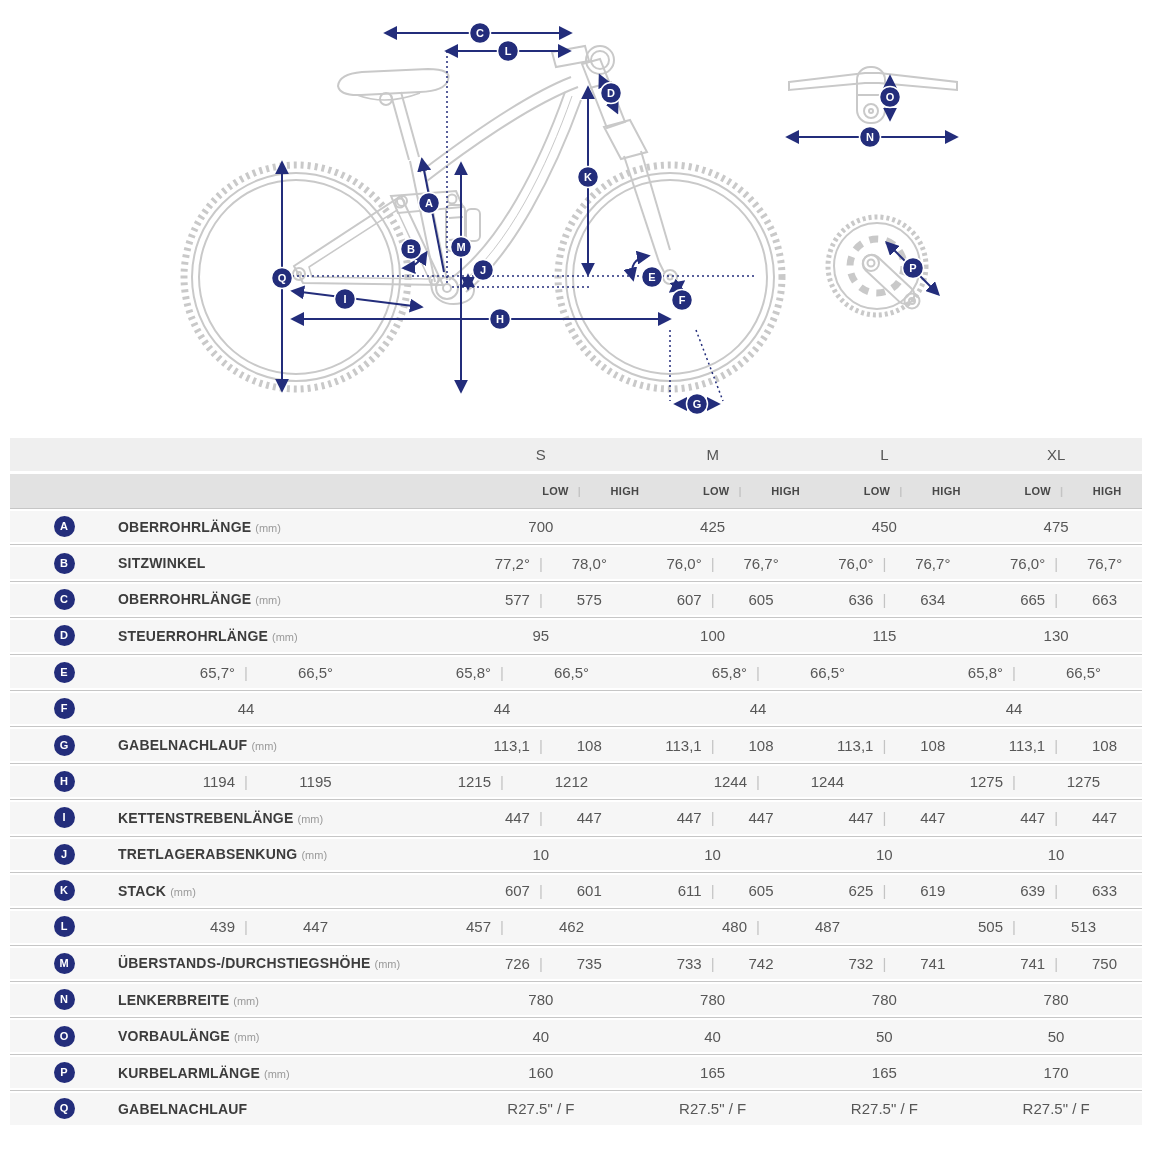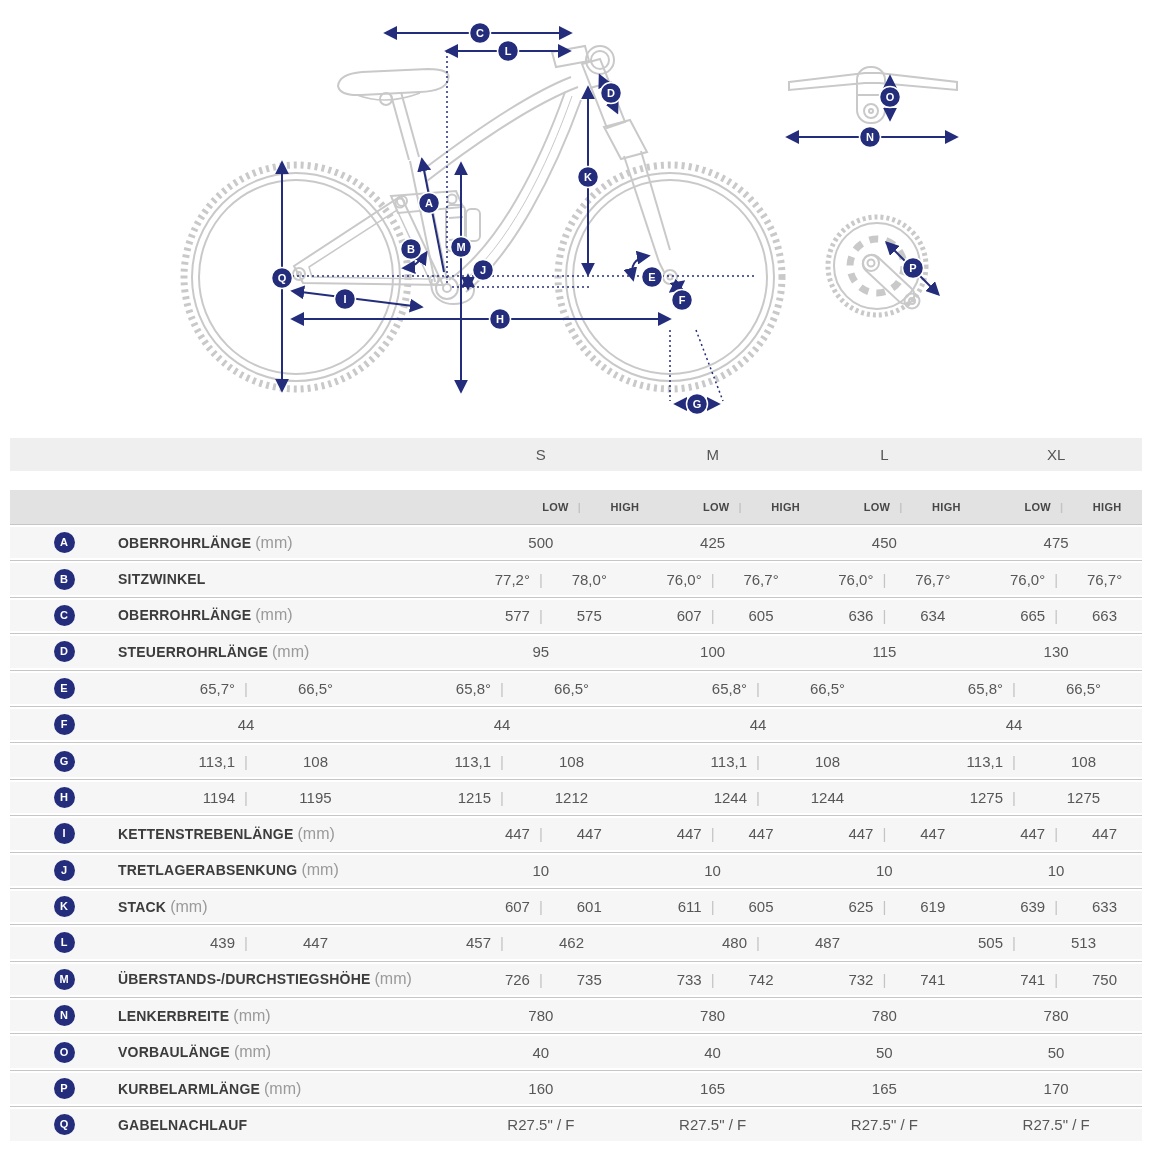--- a/index.html
+++ b/index.html
@@ -3,35 +3,35 @@
 <meta charset="utf-8">
 <style>
   html,body{margin:0;padding:0;background:#ffffff;font-family:"Liberation Sans",sans-serif;}
   .page{width:1152px;height:1152px;overflow:hidden;background:#fff;}
   .diagram{width:1152px;height:438px;position:relative;}
   .diagram svg{display:block;}
 
   .geo-table{margin:0 10px;width:1132px;}
   .trow,.thead1,.thead2{display:flex;align-items:center;box-sizing:border-box;}
   .thead1{height:33px;background:#efefef;}
-  .thead2{height:34px;background:#e2e2e2;margin-top:19px;padding-left:44px;}
+  .thead2{height:34px;background:#e2e2e2;margin-top:3px;padding-left:44px;}
   .trow{height:36.4px;background:#f6f6f6;border-top:1px solid #c6c6c6;
         box-shadow:inset 0 2px 0 #ffffff, inset 0 -2px 0 #ffffff;}
   .badge-cell{flex:0 0 108px;display:flex;justify-content:center;}
   .label-cell{flex:0 0 337px;white-space:nowrap;overflow:hidden;}
   .vcell{flex:1 1 0;display:flex;align-items:center;justify-content:center;
          font-size:15px;color:#575757;}
   .vcell .v1{flex:1;text-align:right;padding-right:9px;}
   .vcell .v2{flex:1;text-align:center;padding-left:9px;}
   .vcell .sep{color:#c4c4c4;}
   .vcell .single{text-align:center;}
   .size-h{font-size:15px;color:#565656;}
   .lh{font-size:11px;font-weight:bold;color:#474747;letter-spacing:.3px;}
   .row-label{font-size:14px;font-weight:bold;color:#3c3c3c;letter-spacing:.2px;}
-  .row-unit{font-size:16px;color:#9a9a9a;font-weight:normal;margin-left:4px;}
+  .row-unit{font-size:11px;color:#9a9a9a;font-weight:normal;margin-left:4px;}
   .badge{width:21px;height:21px;border-radius:50%;color:#fff;font-size:11px;
          font-weight:bold;line-height:21px;text-align:center;}
 </style>
 </head>
 <body>
 
 <div class="page">
 
   <div class="diagram">
     <svg width="1152" height="438" viewBox="0 0 1152 438" xmlns="http://www.w3.org/2000/svg">
@@ -242,21 +242,21 @@
           <span class="v2">HIGH</span>
         </div>
       </div>
     <div id="tbody">
         <div class="trow">
           <div class="badge-cell">
             <div class="badge" style="background: rgb(35, 45, 123);">A</div>
           </div>
           <div class="label-cell"><span class="row-label">OBERROHRLÄNGE</span><span class="row-unit">(mm)</span></div>
           <div class="vcell">
-            <span class="single">500</span>
+            <span class="single">700</span>
           </div>
           <div class="vcell">
             <span class="single">425</span>
           </div>
           <div class="vcell">
             <span class="single">450</span>
           </div>
           <div class="vcell">
             <span class="single">475</span>
           </div>
@@ -370,20 +370,21 @@
             <span class="single">44</span>
           </div>
           <div class="vcell">
             <span class="single">44</span>
           </div>
         </div>
         <div class="trow">
           <div class="badge-cell">
             <div class="badge" style="background: rgb(35, 45, 123);">G</div>
           </div>
+          <div class="label-cell"><span class="row-label">GABELNACHLAUF</span><span class="row-unit">(mm)</span></div>
           <div class="vcell">
             <span class="v1">113,1</span>
             <span class="sep">|</span>
             <span class="v2">108</span>
           </div>
           <div class="vcell">
             <span class="v1">113,1</span>
             <span class="sep">|</span>
             <span class="v2">108</span>
           </div>

